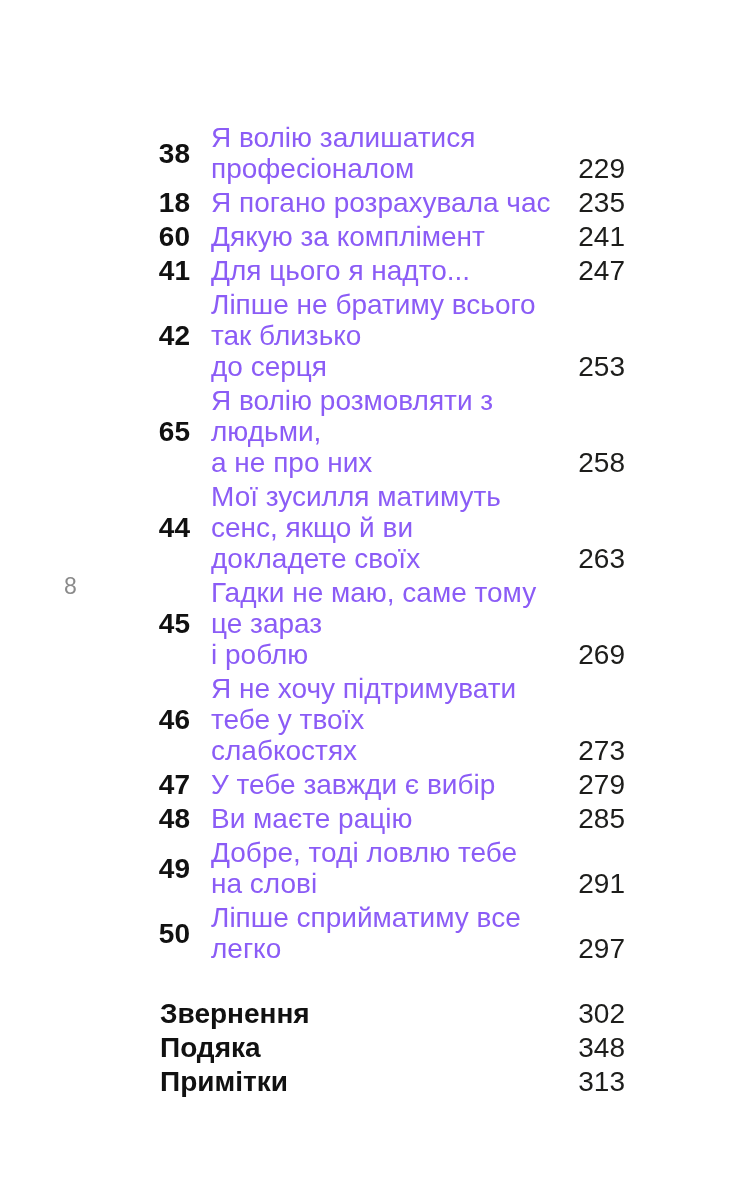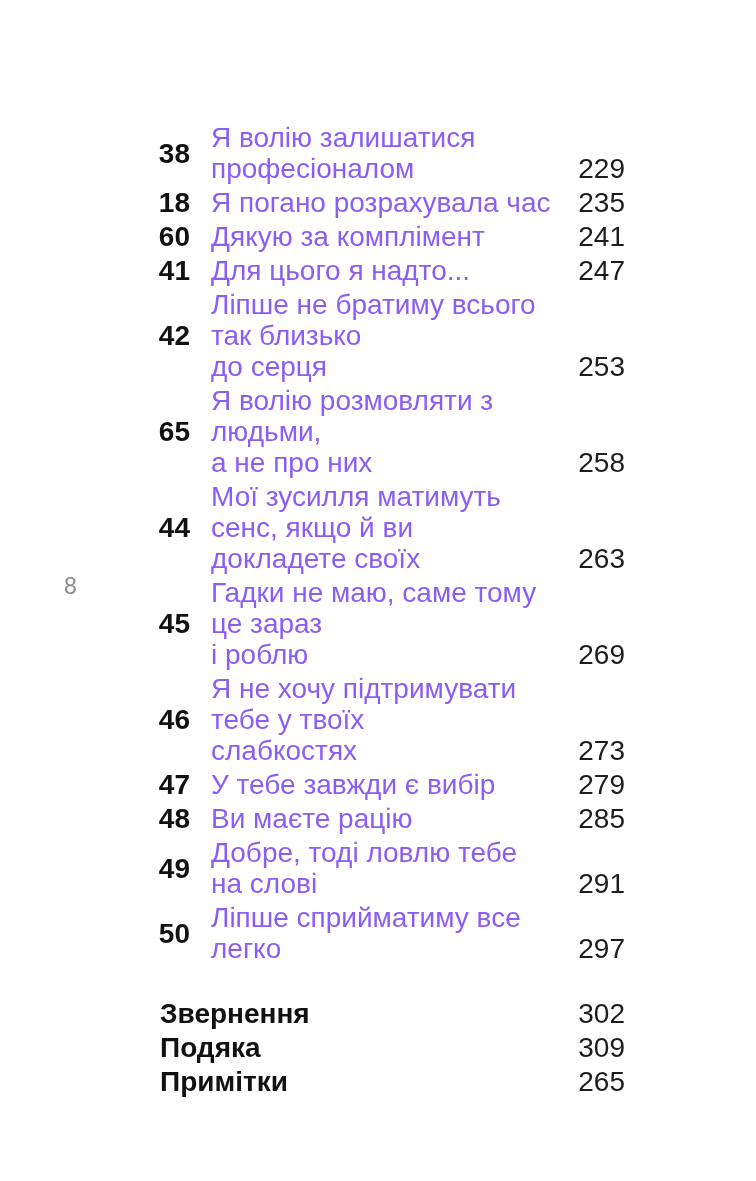--- a/index.html
+++ b/index.html
@@ -159,23 +159,23 @@
   </div>
 </div>
     <div class="backmatter">
   <div class="entry">
     <span class="title">Звернення</span>
     <span class="pg">302</span>
   </div>
 
   <div class="entry">
     <span class="title">Подяка</span>
-    <span class="pg">309</span>
+    <span class="pg">348</span>
   </div>
 
   <div class="entry">
     <span class="title">Примітки</span>
-    <span class="pg">265</span>
+    <span class="pg">313</span>
   </div>
 </div>
   </div>
 
 </div>
 
 </body></html>

